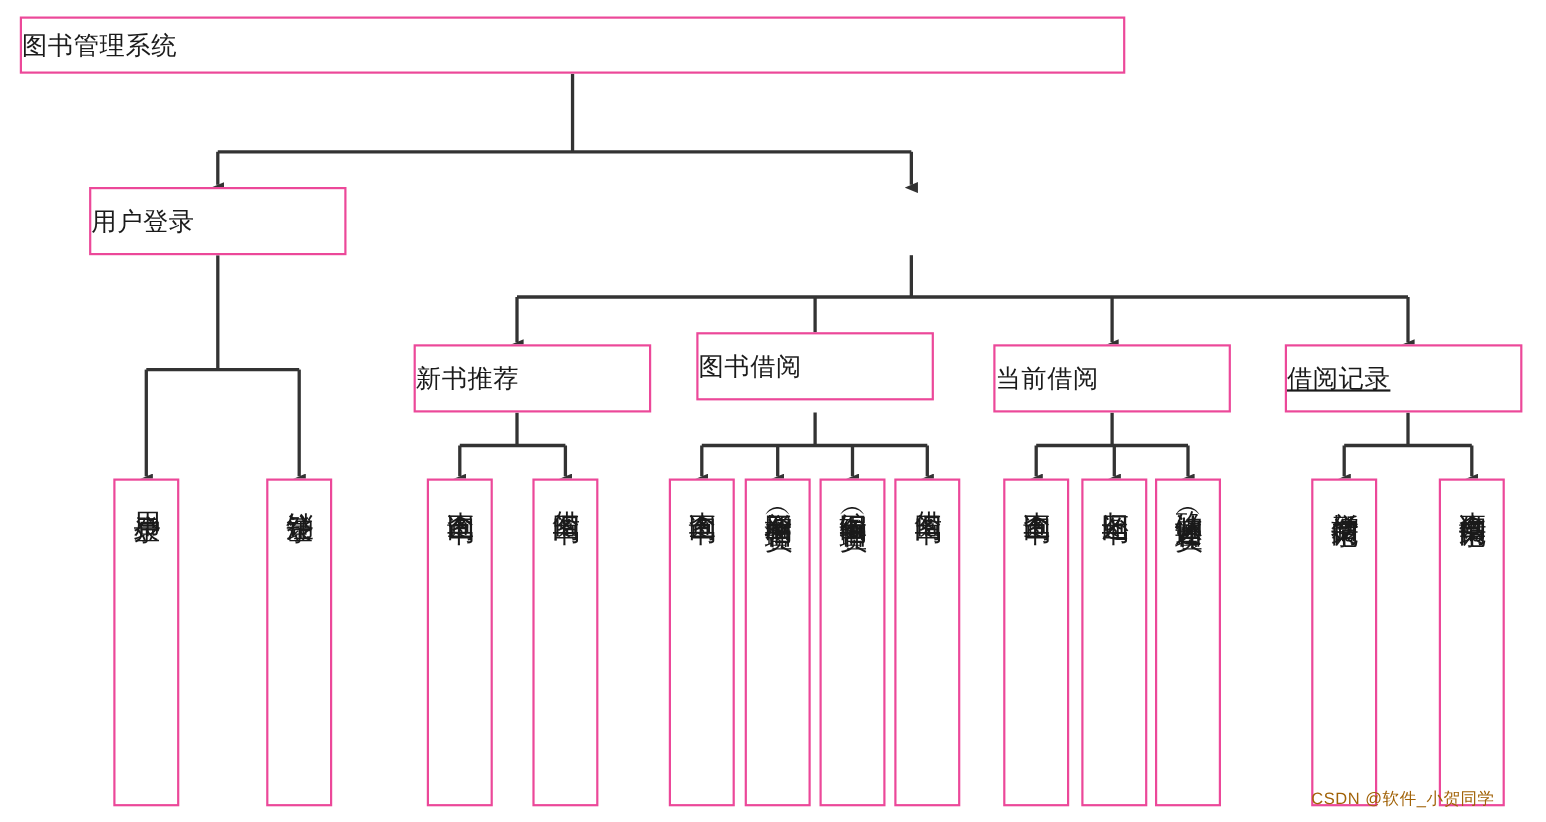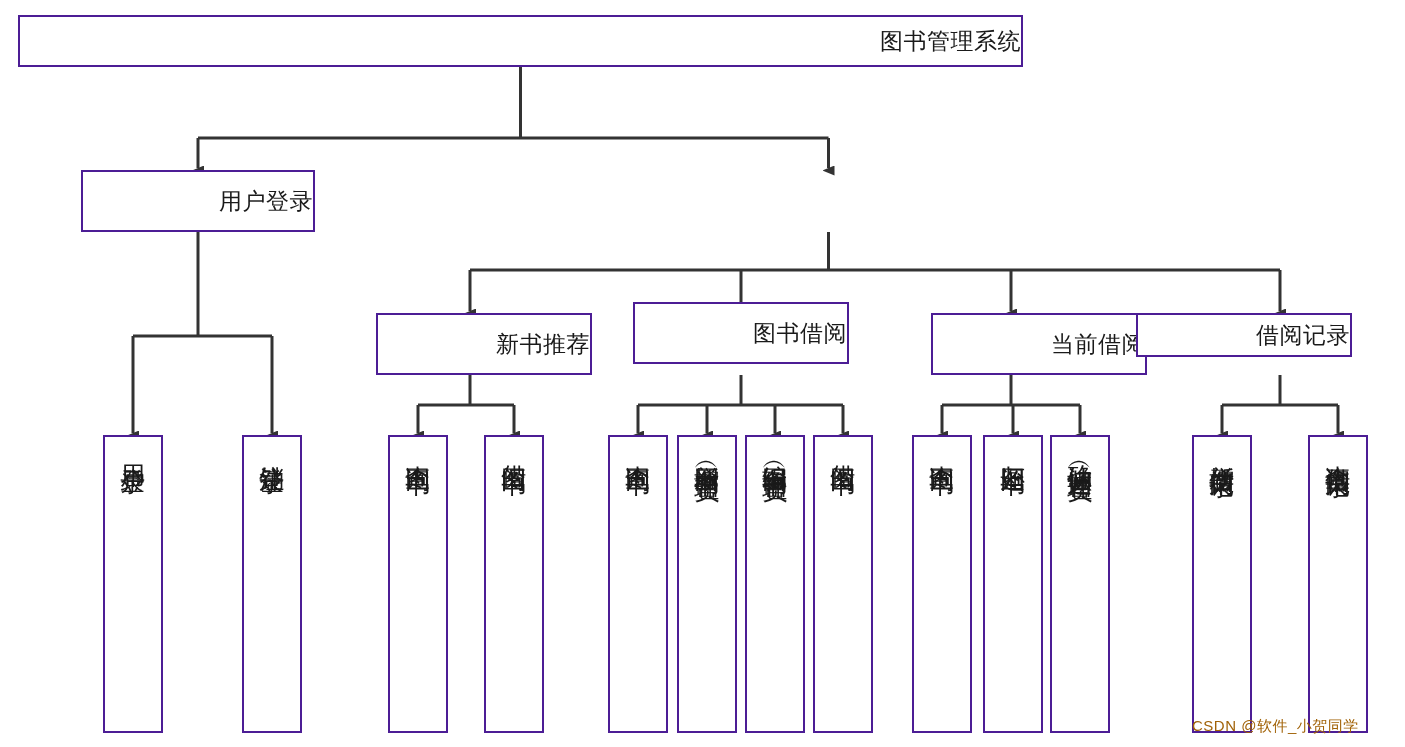--- a/index.html
+++ b/index.html
@@ -21,25 +21,25 @@
     position: absolute;
     left: 0;
     top: 0;
     width: 1405px;
     height: 747px;
     pointer-events: none;
   }
   .node {
     position: absolute;
     box-sizing: border-box;
-    border: 2px solid #4c1d95;
+    border: 2px solid #ec4899;
     background: #ffffff;
     display: flex;
     align-items: center;
-    justify-content: flex-end;
+    justify-content: flex-start;
     color: #1a1a1a;
     z-index: 2;
   }
   .node .lbl {
     display: block;
     text-align: center;
     line-height: 1.22;
     letter-spacing: 0.5px;
   }
   .node.horiz .lbl {
@@ -121,24 +121,24 @@
   <div class="node horiz" id="n-l2-0" style="left: 81px; top: 170px; width: 234px; height: 62px;">
     <span class="lbl">用户登录</span>
   </div>
 
   <div class="node horiz" id="n-l3-0" style="left: 376px; top: 313px; width: 216px; height: 62px;">
     <span class="lbl">新书推荐</span>
   </div>
   <div class="node horiz" id="n-l3-1" style="left: 633px; top: 302px; width: 216px; height: 62px;">
     <span class="lbl">图书借阅</span>
   </div>
-  <div class="node horiz" id="n-l3-2" style="left: 903px; top: 313px; width: 216px; height: 62px; margin-left: 28px;">
+  <div class="node horiz" id="n-l3-2" style="left: 903px; top: 313px; width: 216px; height: 62px;">
     <span class="lbl">当前借阅</span>
   </div>
-  <div class="node horiz" id="n-l3-3" style="left: 1136px; top: 313px; width: 216px; height: 44px;">
+  <div class="node horiz" id="n-l3-3" style="left: 1168px; top: 313px; width: 216px; height: 62px; text-decoration: underline;">
     <span class="lbl">借阅记录</span>
   </div>
 
   <div class="node vert" id="n-lf-0" style="left: 103px; top: 435px; width: 60px; height: 298px;">
     <span class="lbl">用户登录</span>
   </div>
   <div class="node vert" id="n-lf-1" style="left: 242px; top: 435px; width: 60px; height: 298px;">
     <span class="lbl">注销登录</span>
   </div>
   <div class="node vert" id="n-lf-2" style="left: 388px; top: 435px; width: 60px; height: 298px;">

